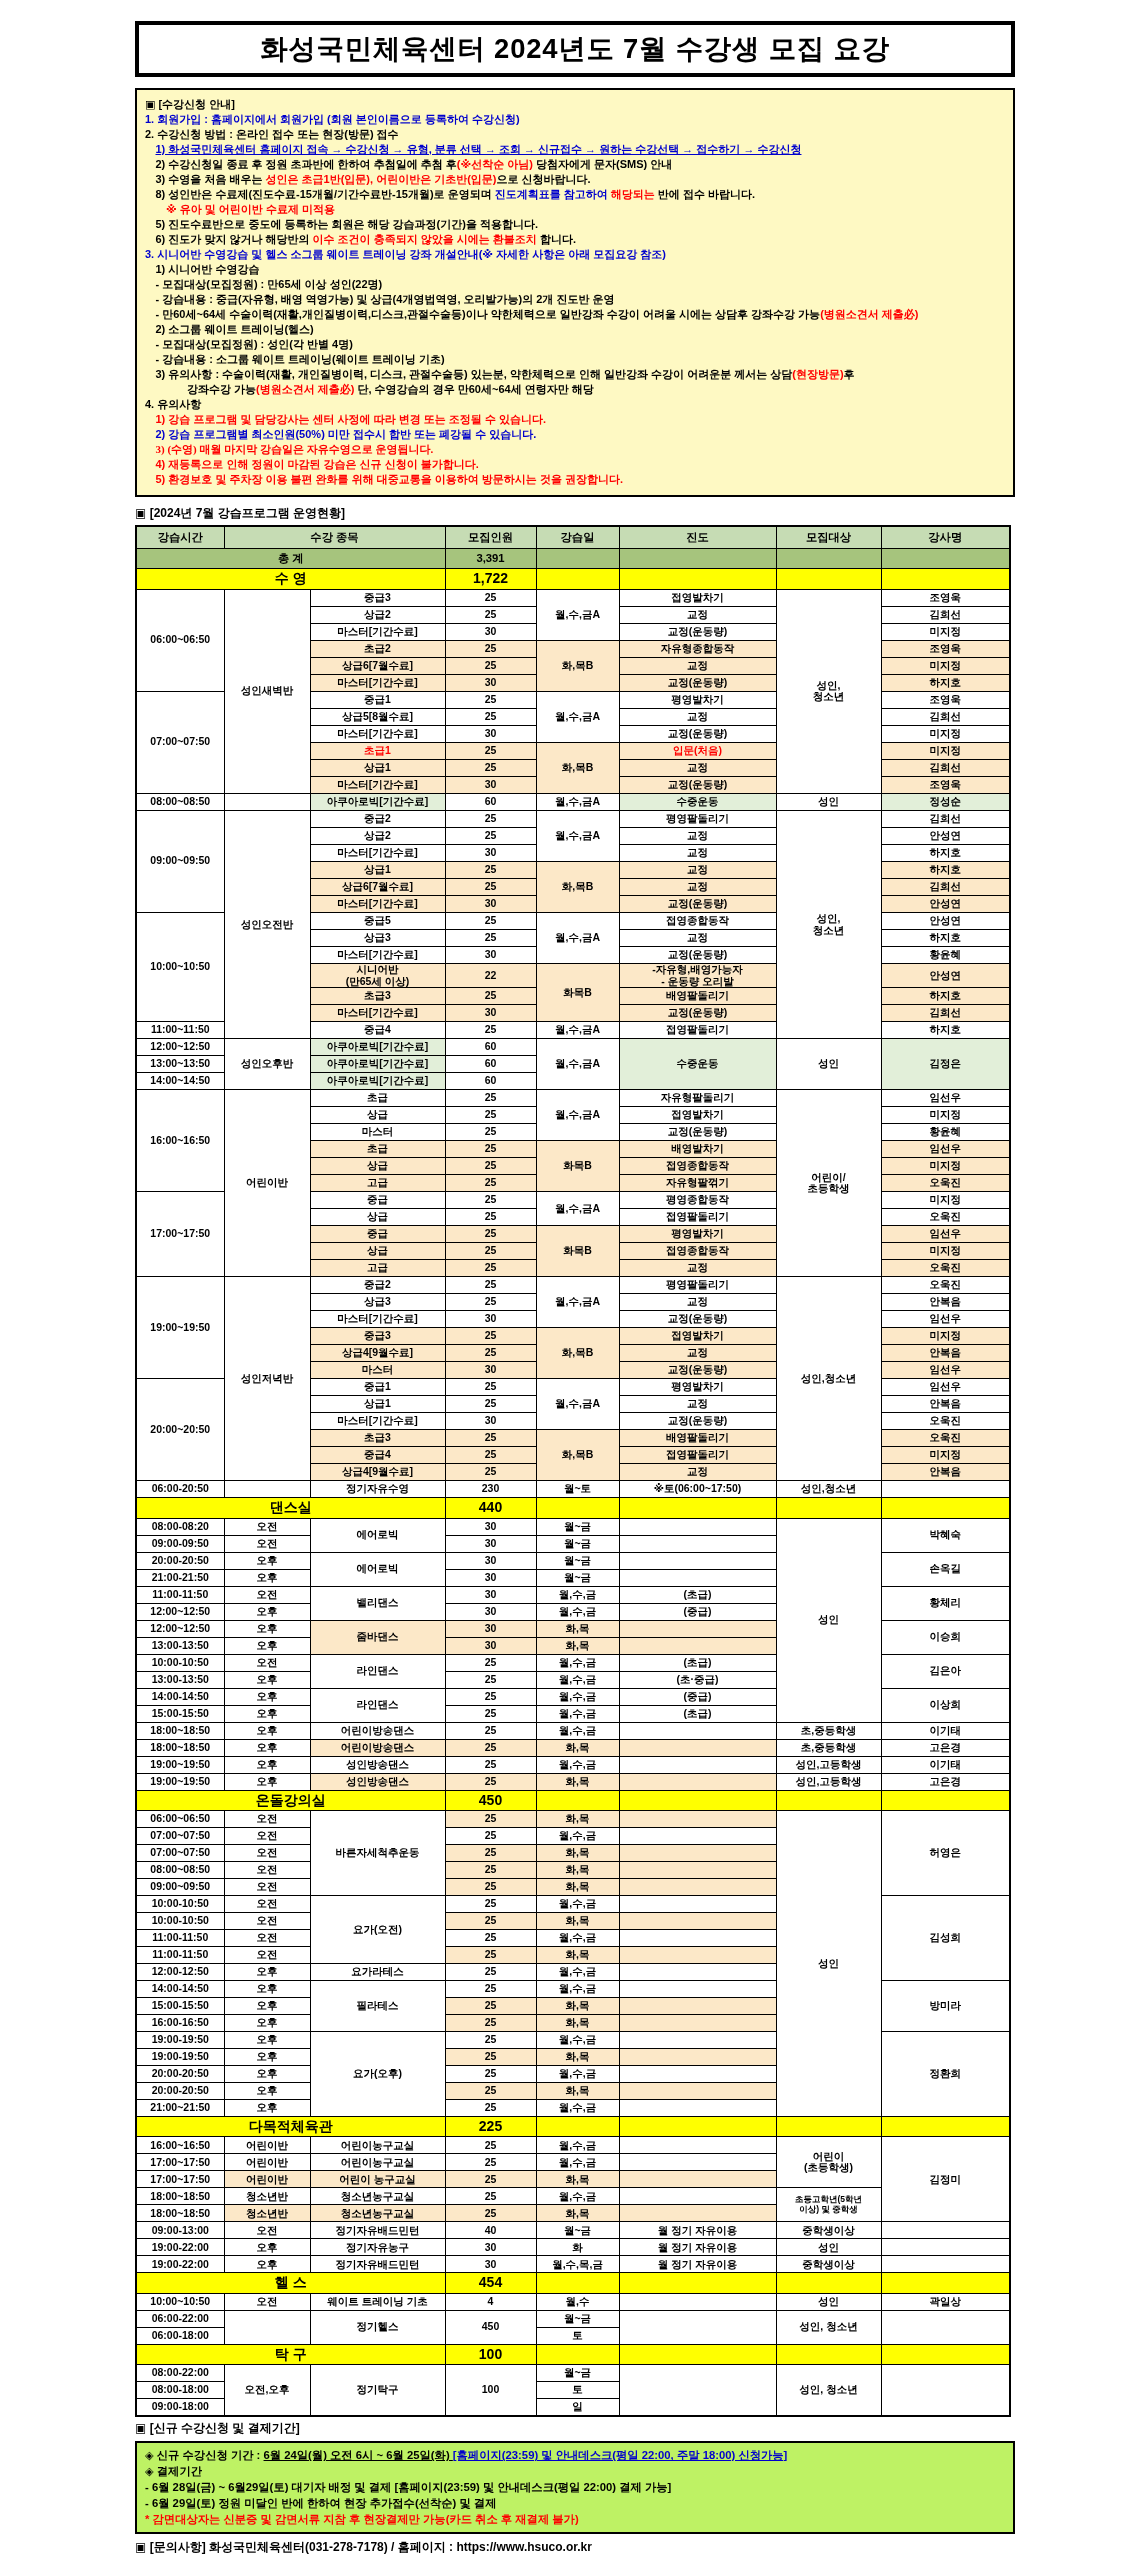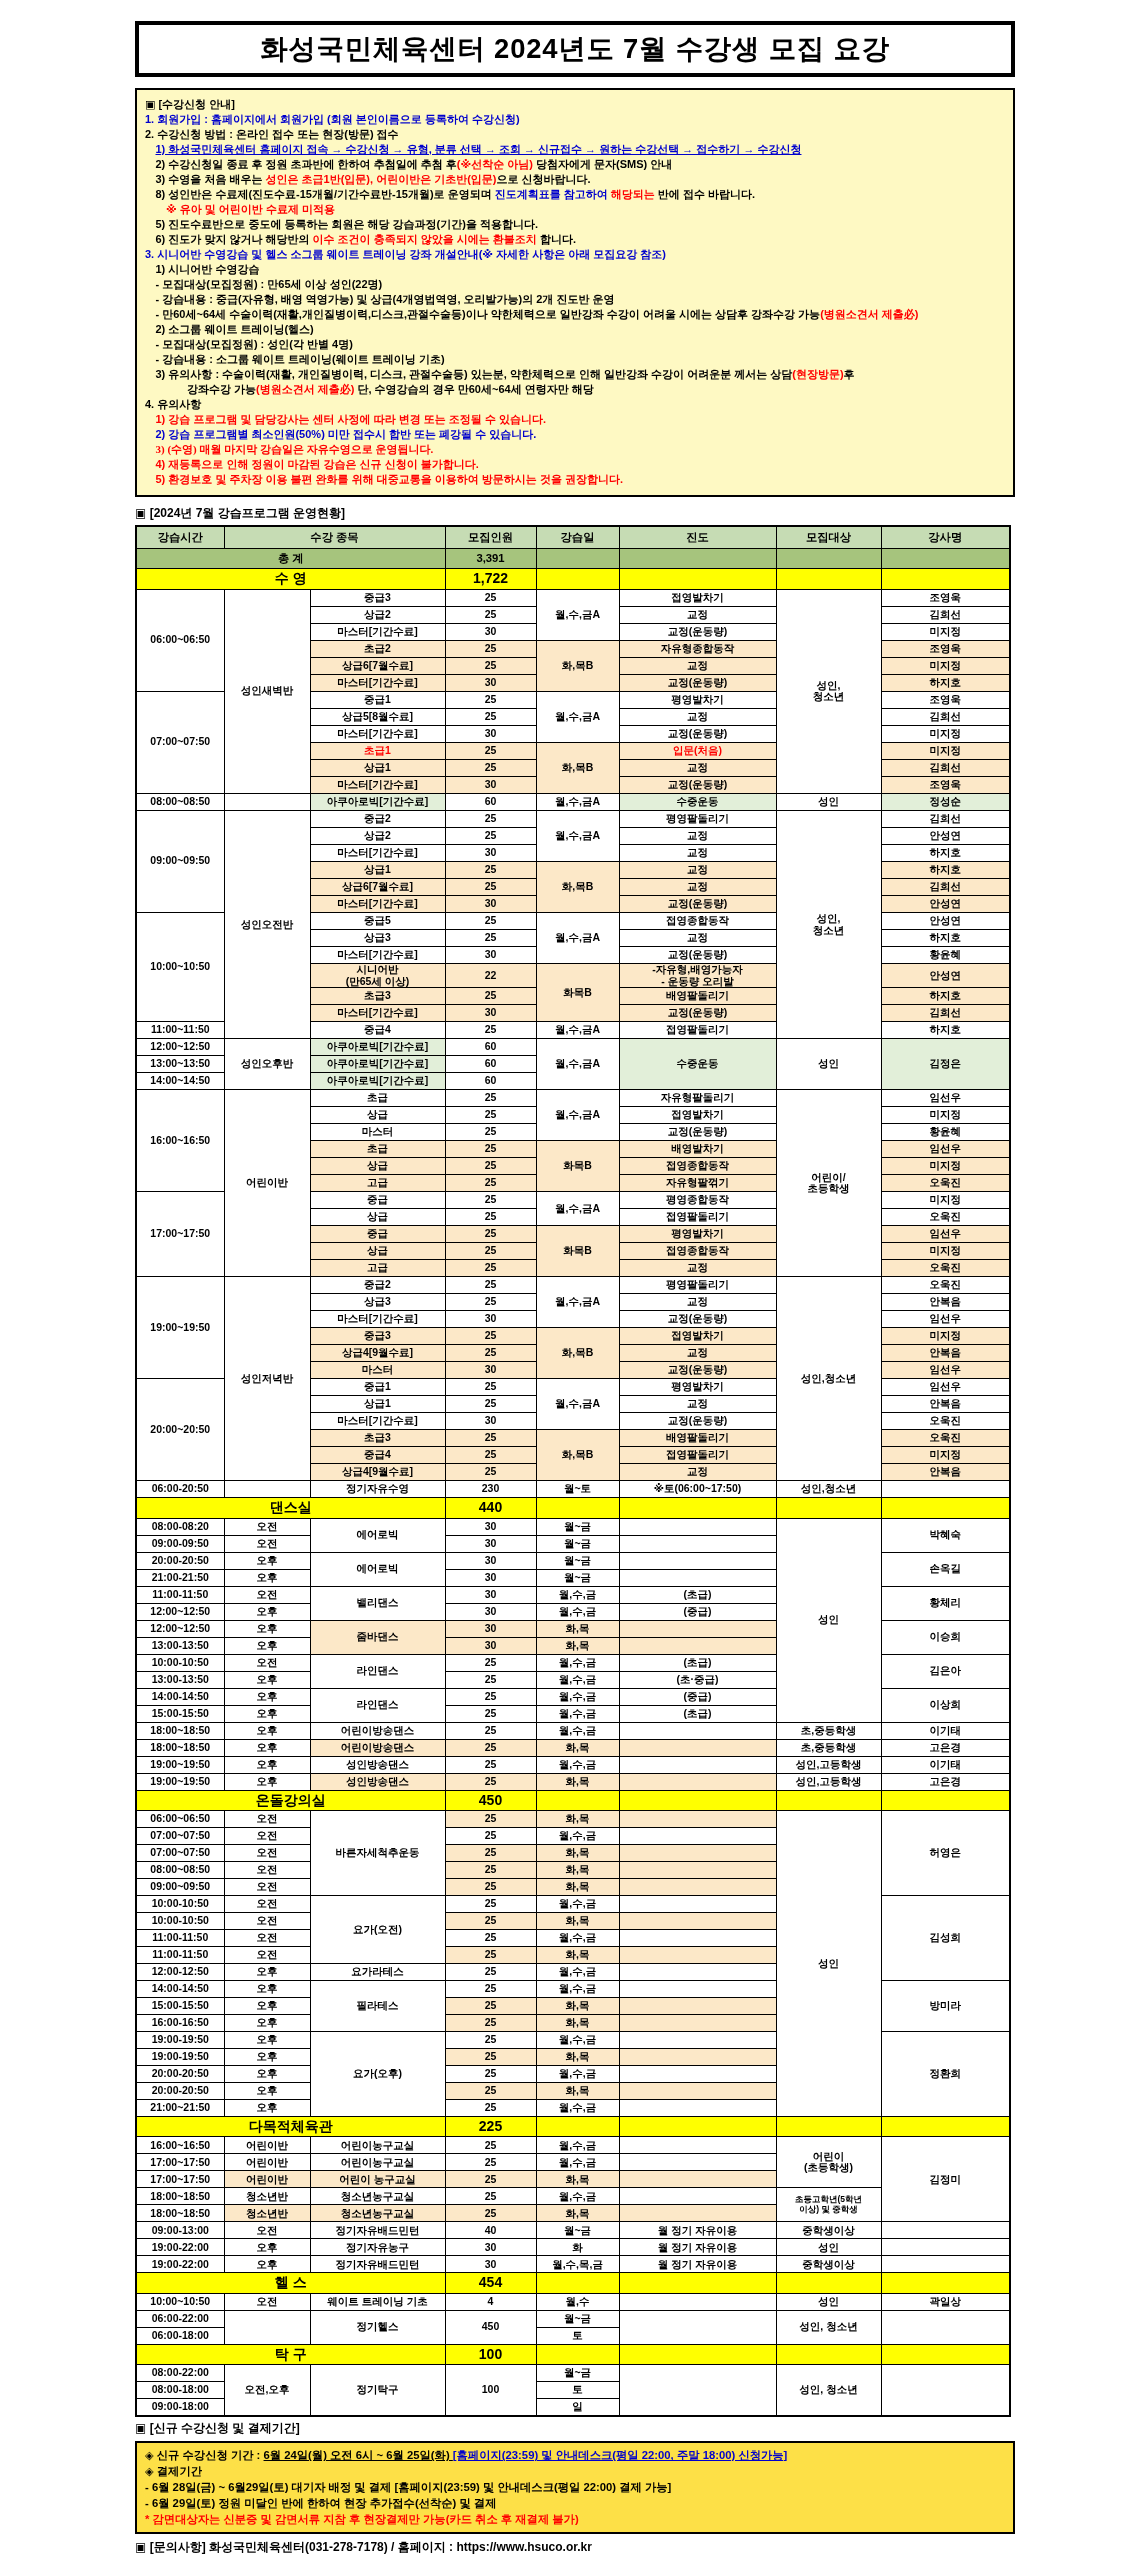--- a/index.html
+++ b/index.html
@@ -15,21 +15,21 @@
   table{border-collapse:collapse;table-layout:fixed;width:874px;border:2.4px solid #000;}
   td{border:0.8px solid #000;text-align:center;vertical-align:middle;font-weight:bold;font-size:10.5px;
      padding:0 1.6px;height:16px;line-height:1.12;white-space:pre-line;overflow:hidden;}
   td.hd{background:#c6dcb4;font-size:11.3px;height:21px;border-bottom:1.6px solid #000;}
   td.tot{background:#a6c47d;font-size:11.3px;height:19.4px;}
   td.sec{background:#ffff00;font-size:14px;height:19.4px;border-top:1.6px solid #000;border-bottom:1.6px solid #000;}
   td.o{background:#fce8c8;}
   td.g{background:#e2efd9;}
   td.red{color:#ff0000;}
   td.sm{font-size:8.5px;}
-  .foot-box{border:2.4px solid #000;background:#fde047;padding:4.8px 8px;margin:3.2px 0 4.8px 0;}
+  .foot-box{border:2.4px solid #000;background:#bef264;padding:4.8px 8px;margin:3.2px 0 4.8px 0;}
   .fline{font-size:11.3px;font-weight:bold;line-height:16px;white-space:nowrap;}
   .fline .blue{color:#0000cd;} .fline .red{color:#ff0000;}
   .contact{font-size:12px;font-weight:bold;margin-top:3.2px;}
 </style>
 </head>
 <body>
 
 <div class="page">
   <div class="title-box">화성국민체육센터 2024년도 7월 수강생 모집 요강</div>
 

